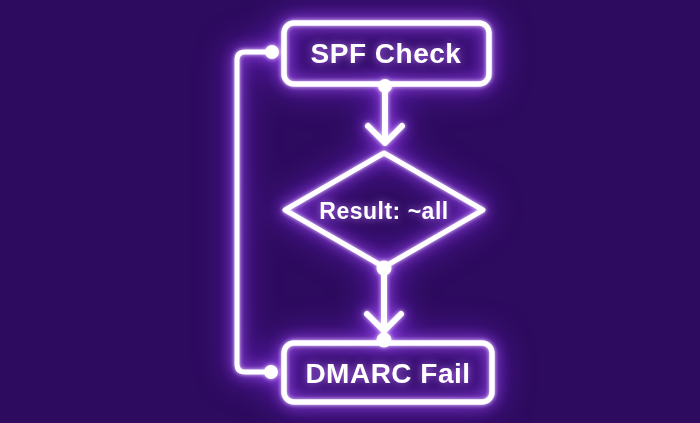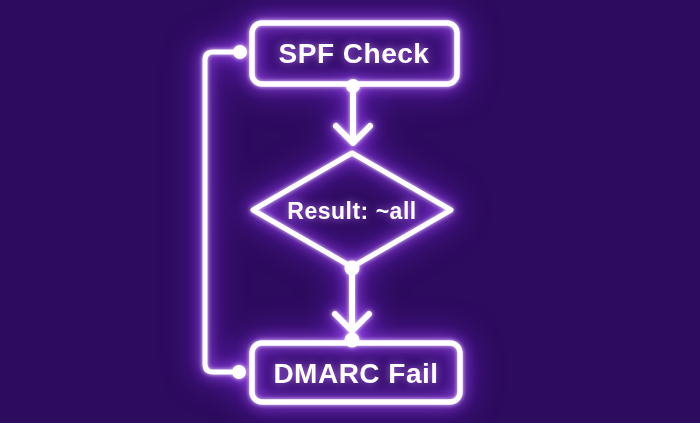--- a/index.html
+++ b/index.html
@@ -8,20 +8,21 @@
     width: 700px;
     height: 423px;
     overflow: hidden;
     background: #2d0b5e;
     font-family: "Liberation Sans", sans-serif;
   }
   .stage {
     position: relative;
     width: 596px;
     height: 423px;
+    padding-left: 32px;
   }
   svg { display: block; }
   .neon {
     filter: drop-shadow(0 0 2px #e9d5ff)
             drop-shadow(0 0 7px #a855f7)
             drop-shadow(0 0 16px #7324d6);
   }
   .neon-text {
     filter: drop-shadow(0 0 4px rgba(190, 120, 255, 0.9));
   }

